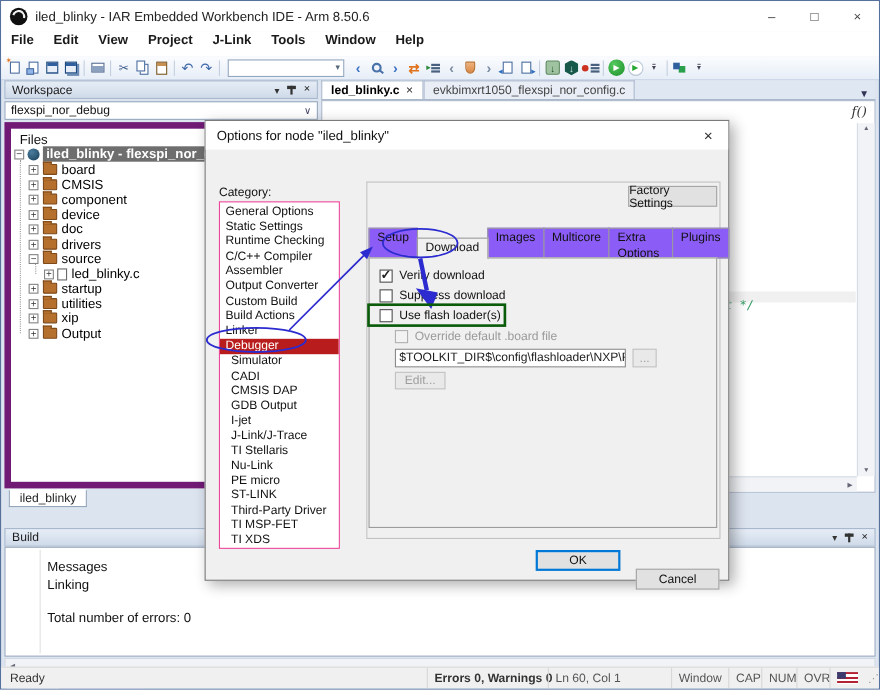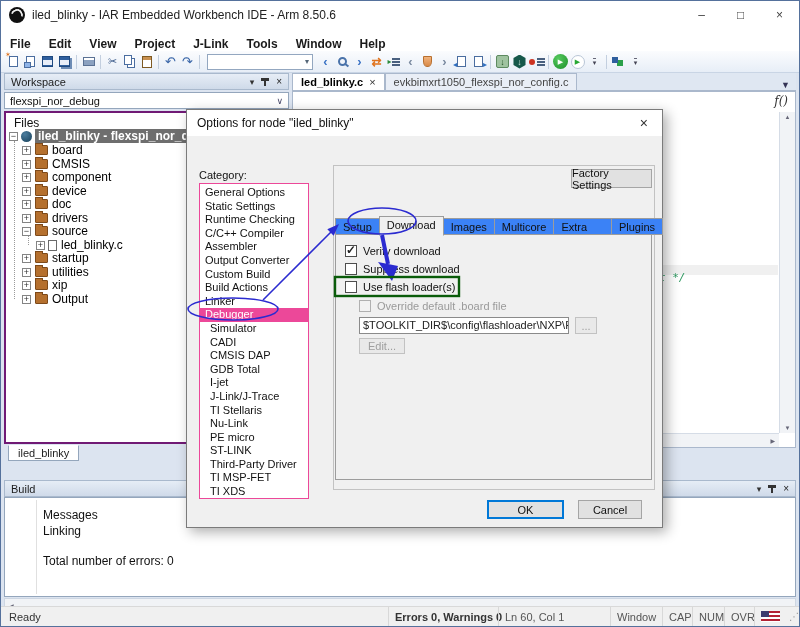--- a/index.html
+++ b/index.html
@@ -8,21 +8,21 @@
   #app{position:relative;width:800px;height:627px;background:#dce4f0;border:1px solid #55719c;overflow:hidden}
 
   
   .titlebar{position:absolute;top:0;left:0;right:0;height:28px;background:#fff;display:flex;align-items:center;padding-left:8px;font-size:12px;color:#222}
   .appicon{width:16px;height:16px;border-radius:50%;background:#101010;margin-right:7px;position:relative;flex:none}
   .appicon::after{content:"";position:absolute;left:2px;top:2px;width:8px;height:8px;border-radius:50%;border:2px solid #efefef;border-left-color:transparent;border-bottom-color:transparent;transform:rotate(-30deg)}
   .wbtns{margin-left:auto;display:flex;height:100%}
   .wbtn{width:39px;height:100%;display:flex;align-items:center;justify-content:center;color:#444;font-size:12px}
 
   
-  .menubar{position:absolute;top:28px;left:0;right:0;height:22px;background:#fff;display:flex;align-items:flex-end;font-size:12px;font-weight:600;color:#1a1a1a}
+  .menubar{position:absolute;top:28px;left:0;right:0;height:22px;background:#fff;display:flex;align-items:flex-start;font-size:12px;font-weight:600;color:#1a1a1a}
   .mitem{padding:0 9px}
 
   
   .toolbar{position:absolute;top:50px;left:0;right:0;height:22px;background:linear-gradient(#fbfcfe,#e7eef7);border-bottom:1px solid #c9d5e5;display:flex;align-items:center;padding:0 4px}
   .tbi{display:inline-flex;align-items:center;justify-content:center;min-width:17px;height:18px;flex:none}
   .tbsep{width:1px;height:14px;background:#c3cfdf;margin:0 3px;flex:none}
   .ic-doc{width:9px;height:11px;background:#fff;border:1px solid #4a6da0;position:relative}
   .v-new::after{content:"✶";position:absolute;top:-6px;left:-5px;font-size:7px;color:#e0731d}
   .v-open::after{content:"";width:5px;height:4px;background:#8fb4e8;position:absolute;left:-3px;bottom:-2px;border:1px solid #4a6da0}
   .v-left::after{content:"◂";position:absolute;left:-5px;bottom:-3px;color:#2f6fc0;font-size:8px}
@@ -52,21 +52,21 @@
   .hbtns{margin-left:auto;display:flex;gap:7px;align-items:center;color:#333;font-size:9px}
   .ic-pin{width:8px;height:8px;position:relative;display:inline-block}
   .ic-pin::before{content:"";position:absolute;left:3px;top:0;width:2px;height:8px;background:#333}
   .ic-pin::after{content:"";position:absolute;left:0;top:0;width:8px;height:3px;background:#333}
   .xg{font-size:10px;color:#222}
 
   
   #workspace{position:absolute;left:3px;top:72px;width:285px;height:388px}
   .ws-combo{position:absolute;top:19px;left:0;right:0;height:17px;background:#fff;border:1px solid #94a6bc;font-size:11px;display:flex;align-items:center;padding:0 5px;color:#111}
   .ws-combo .chev{margin-left:auto;font-size:9px;color:#446}
-  .ws-files{position:absolute;top:38px;left:0;right:0;bottom:17px;background:#fff;border:2px solid #701a75;font-size:12px;overflow:hidden}
+  .ws-files{position:absolute;top:38px;left:0;right:0;bottom:17px;background:#fff;border:6px solid #701a75;font-size:12px;overflow:hidden}
   .files-h{position:absolute;top:3px;left:8px;color:#111}
   .trow{position:absolute;left:0;right:0;height:14px;display:flex;align-items:center;white-space:nowrap}
   .exp{width:9px;height:9px;border:1px solid #848484;background:#fff;font-size:9px;line-height:7px;text-align:center;color:#333;flex:none}
   .fold{width:13px;height:10px;background:#b5702e;border:1px solid #7e4a1a;border-radius:1px;position:relative;margin:0 4px 0 4px;flex:none}
   .fold::before{content:"";position:absolute;top:-3px;left:-1px;width:6px;height:2px;background:#b5702e;border:1px solid #7e4a1a;border-bottom:none}
   .sphere{width:11px;height:11px;border-radius:50%;background:radial-gradient(circle at 35% 30%,#4b7d9e,#173f58);margin:0 3px;flex:none}
   .cfile{width:9px;height:11px;background:#fff;border:1px solid #6a6a6a;margin:0 4px 0 3px;flex:none}
   .root-label{background:#6e6e6e;color:#fff;font-weight:bold;padding:0 3px;flex:1;overflow:hidden}
   .guide{position:absolute;border-left:1px dotted #9a9a9a}
   .ws-tab{position:absolute;bottom:0;left:4px;height:16px;background:#fff;border:1px solid #94a6bc;border-top:1px solid #fff;padding:1px 9px;font-size:11px;color:#222}
@@ -102,39 +102,39 @@
   .grip{font-size:10px;color:#999;letter-spacing:-1px}
 
   
   #dialog{position:absolute;left:185px;top:108px;width:477px;height:419px;background:#f0f0f0;border:1px solid #7b7b7b;box-shadow:4px 4px 12px rgba(0,0,0,.32);z-index:50;font-size:11px;color:#111}
   .d-title{height:26px;background:#fff;display:flex;align-items:center;padding:0 10px;font-size:12px}
   .d-close{margin-left:auto;font-size:14px;color:#333;padding:0 4px}
   .d-cat-label{position:absolute;left:12px;top:59px}
   .d-list{position:absolute;left:12px;top:73px;width:110px;height:316px;background:#fff;border:1px solid #ec4899;padding:2px 0;overflow:hidden}
   .d-item{height:13.6px;line-height:13.6px;padding:0 5px;white-space:nowrap}
   .d-item.sub{padding-left:10px}
-  .d-item.sel{background:#ec4899;color:#fff}
+  .d-item.sel{background:#b91c1c;color:#fff}
   .d-frame{position:absolute;left:146px;top:55px;width:322px;height:325px;border:1px solid #c2c2c2}
   .btn{background:#e1e1e1;border:1px solid #a5a5a5;display:flex;align-items:center;justify-content:center;font-size:11px;color:#111}
   .btn.dis{color:#9e9e9e;border-color:#c2c2c2;background:#e9e9e9}
   .d-factory{position:absolute;left:384px;top:59px;width:81px;height:19px}
   .d-tabs{position:absolute;left:148px;top:105px;height:20px;display:flex;align-items:flex-end}
-  .d-tab{height:17px;padding:1px 7px 0;background:#3b82f6;border:1px solid #9c9c9c;margin-right:-1px;line-height:15px;position:relative}
+  .d-tab{height:28px;padding:1px 7px 0;background:#8b5cf6;border:1px solid #9c9c9c;margin-right:-1px;line-height:15px;position:relative}
   .d-tab.active{height:20px;margin-bottom:-1px;border-bottom:1px solid #f0f0f0;z-index:3;background:#f0f0f0}
   .d-page{position:absolute;left:148px;top:124px;width:317px;height:246px;border:1px solid #9c9c9c;background:#f0f0f0}
   .cbrow{position:absolute;display:flex;align-items:center;gap:6px;white-space:nowrap}
   .cb{width:12px;height:12px;background:#fff;border:1px solid #4d4d4d;position:relative;flex:none}
   .cb.checked::after{content:"✓";position:absolute;top:-3px;left:0px;font-size:12px;color:#222;font-weight:bold}
   .cb.disb{border-color:#b0b0b0;background:#f2f2f2}
   .dis-t{color:#9a9a9a}
   .d-input{position:absolute;left:172px;top:207px;width:210px;height:17px;background:#fff;border:1px solid #8a8a8a;padding:1px 3px;white-space:nowrap;overflow:hidden;color:#222}
   .d-browse{position:absolute;left:388px;top:207px;width:22px;height:17px}
   .d-edit{position:absolute;left:172px;top:228px;width:46px;height:16px}
   .d-ok{position:absolute;left:300px;top:390px;width:77px;height:19px;border:2px solid #0078d7}
-  .d-cancel{position:absolute;left:391px;top:390px;width:64px;height:19px}
+  .d-cancel{position:absolute;left:391px;top:407px;width:76px;height:19px}
 
   
   #anno{position:absolute;inset:0;z-index:90;pointer-events:none}
 </style>
 </head>
 <body>
 
 <div id="app">
 
   <div class="titlebar">
@@ -402,21 +402,21 @@
       <div class="d-item">C/C++ Compiler</div>
       <div class="d-item">Assembler</div>
       <div class="d-item">Output Converter</div>
       <div class="d-item">Custom Build</div>
       <div class="d-item">Build Actions</div>
       <div class="d-item">Linker</div>
       <div class="d-item sel">Debugger</div>
       <div class="d-item sub">Simulator</div>
       <div class="d-item sub">CADI</div>
       <div class="d-item sub">CMSIS DAP</div>
-      <div class="d-item sub">GDB Total</div>
+      <div class="d-item sub">GDB Output</div>
       <div class="d-item sub">I-jet</div>
       <div class="d-item sub">J-Link/J-Trace</div>
       <div class="d-item sub">TI Stellaris</div>
       <div class="d-item sub">Nu-Link</div>
       <div class="d-item sub">PE micro</div>
       <div class="d-item sub">ST-LINK</div>
       <div class="d-item sub">Third-Party Driver</div>
       <div class="d-item sub">TI MSP-FET</div>
       <div class="d-item sub">TI XDS</div>
     </div>

